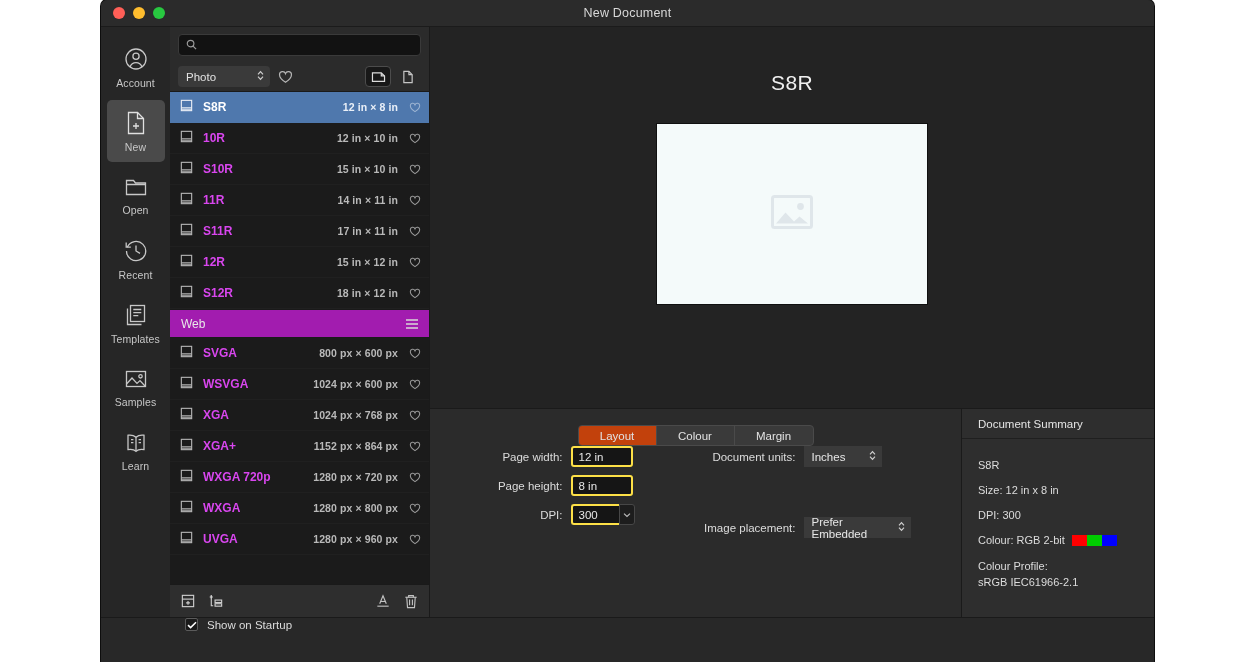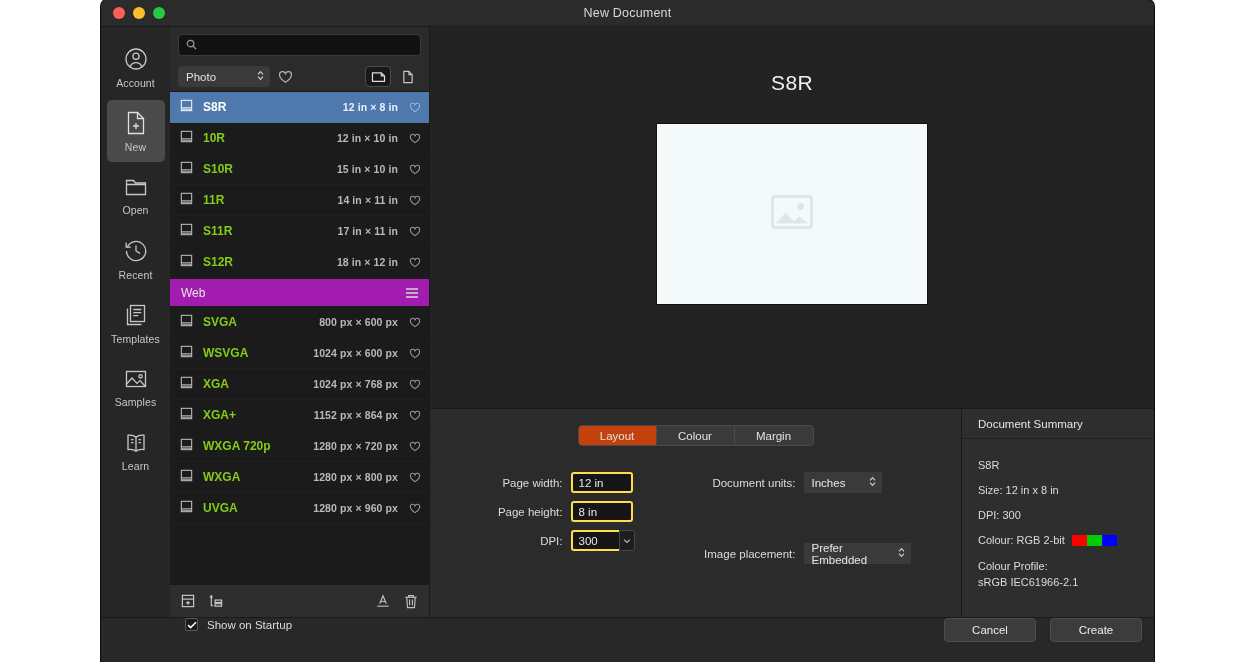--- a/index.html
+++ b/index.html
@@ -97,21 +97,21 @@
   }
   .vbtn.on { background: #181818; border: 1px solid #4c4c4c; }
 
   #presetlist { flex: 1; overflow: hidden; background: #1b1b1b; }
   .prow {
     height: 31px; display: flex; align-items: center;
     padding: 0 8px 0 9px; gap: 9px; cursor: pointer;
     border-bottom: 1px solid #202020;
   }
   .prow.sel { background: #4f78ad; border-bottom-color: #4f78ad; }
-  .prow .pname { font-size: 12px; color: #84cc16; font-weight: bold; }
+  .prow .pname { font-size: 12px; color: #d946ef; font-weight: bold; }
   .prow.sel .pname { color: #ffffff; }
   .prow .pdim {
     margin-left: auto; font-size: 10.5px; color: #b9b9b9; font-weight: bold;
     letter-spacing: .1px;
   }
   .prow.sel .pdim { color: #eaf0f8; }
   .prow .phe { width: 14px; display: flex; justify-content: flex-end; }
 
   .section-head {
     height: 29px; background: #a21caf; display: flex; align-items: center;
@@ -157,21 +157,21 @@
   }
   .tab {
     width: 78px; height: 19px; display: flex; align-items: center; justify-content: center;
     font-size: 11.5px; color: #e2e2e2; cursor: pointer;
     border-right: 1px solid #4a4a4a;
   }
   .tab:last-child { border-right: none; }
   .tab.active { background: #c2410c; }
 
   #form {
-    margin-top: 26px; width: 100%; padding: 0 28px;
+    width: 100%; padding: 0 28px;
     display: flex; justify-content: center; gap: 49px;
   }
   .fcol { display: flex; flex-direction: column; gap: 8px; }
   .frow { display: flex; align-items: center; gap: 8px; }
   .flabel {
     font-size: 11.5px; color: #dcdcdc; text-align: right; white-space: nowrap;
   }
   .fcol.left .flabel { width: 82px; }
   .fcol.right .flabel { width: 112px; }
   .finput {
@@ -441,20 +441,35 @@
           </span>
           <span class="pname">S11R</span>
           <span class="pdim">17 in × 11 in</span>
           <span class="phe">
             <svg width="12" height="11" viewBox="0 0 16 15" fill="none" stroke="#9a9a9a" stroke-width="1.4">
               <path d="M8 13.2S1.6 9.2 1.6 5.2A3.3 3.3 0 0 1 8 3.9a3.3 3.3 0 0 1 6.4 1.3c0 4-6.4 8-6.4 8z"></path>
             </svg>
           </span>
         </div>
 
+        <div class="prow">
+          <span>
+            <svg width="15" height="15" viewBox="0 0 16 16" fill="none" stroke="#b4b4b4" stroke-width="1.2">
+              <rect x="2.5" y="2.5" width="11" height="11"></rect>
+                <path d="M2.5 10.5h11M2.5 12.5h11"></path>
+            </svg>
+          </span>
+          <span class="pname">12R</span>
+          <span class="pdim">15 in × 12 in</span>
+          <span class="phe">
+            <svg width="12" height="11" viewBox="0 0 16 15" fill="none" stroke="#9a9a9a" stroke-width="1.4">
+              <path d="M8 13.2S1.6 9.2 1.6 5.2A3.3 3.3 0 0 1 8 3.9a3.3 3.3 0 0 1 6.4 1.3c0 4-6.4 8-6.4 8z"></path>
+            </svg>
+          </span>
+        </div>
 
         <div class="prow">
           <span>
             <svg width="15" height="15" viewBox="0 0 16 16" fill="none" stroke="#b4b4b4" stroke-width="1.2">
               <rect x="2.5" y="2.5" width="11" height="11"></rect>
                 <path d="M2.5 10.5h11M2.5 12.5h11"></path>
             </svg>
           </span>
           <span class="pname">S12R</span>
           <span class="pdim">18 in × 12 in</span>
@@ -726,19 +741,15 @@
 
   <div id="footer">
     <div id="startup">
       <span class="chk">
         <svg width="10" height="8" viewBox="0 0 10 8" fill="none" stroke="#ffffff" stroke-width="1.5">
           <path d="M1 4.1L3.6 6.6 9 1.2"></path>
         </svg>
       </span>
       <span id="startup-label">Show on Startup</span>
     </div>
-    <div id="footer-btns">
-      <div class="fbtn">Cancel</div>
-      <div class="fbtn">Create</div>
-    </div>
   </div>
 
 </div>
 
 </body></html>

